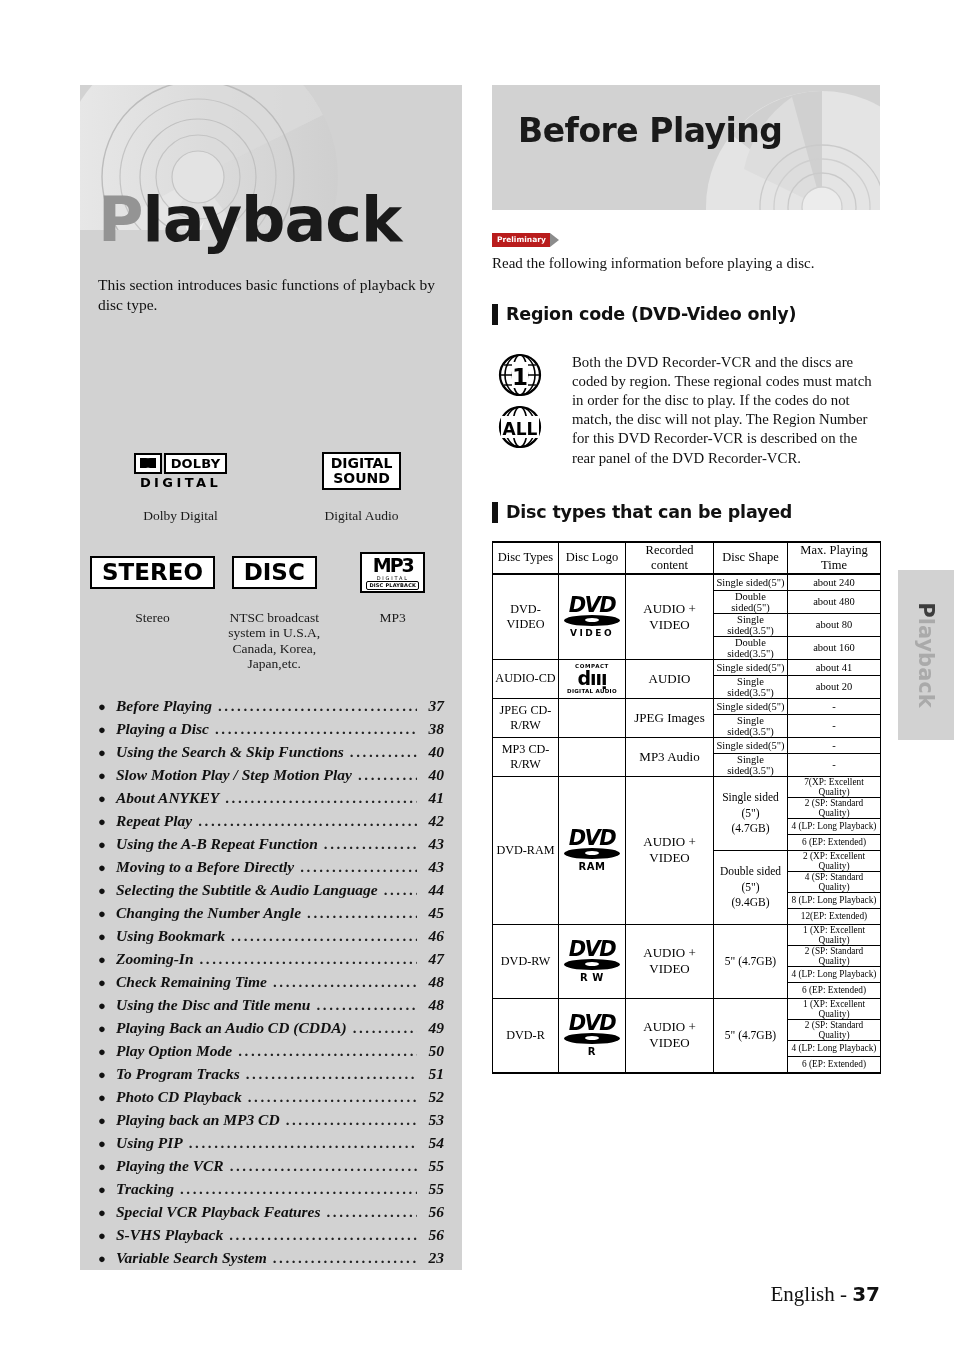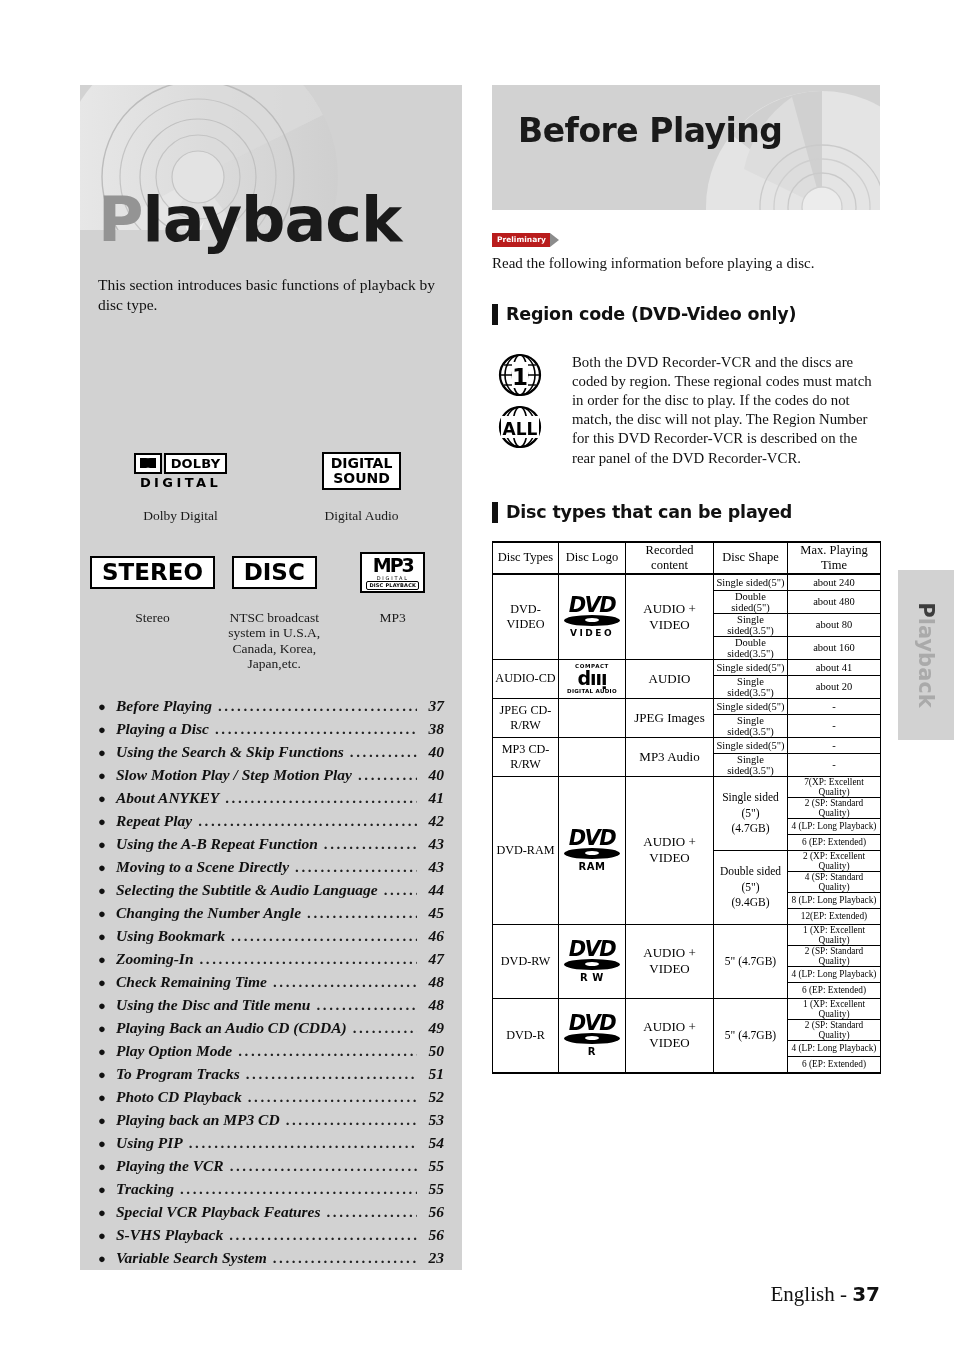--- a/index.html
+++ b/index.html
@@ -585,21 +585,21 @@
         <span class="toc-page">42</span>
       </div>
       <div class="toc-item">
         <span class="toc-bullet">●</span>
         <span class="toc-label">Using the A-B Repeat Function</span>
         <span class="toc-dots">........................................</span>
         <span class="toc-page">43</span>
       </div>
       <div class="toc-item">
         <span class="toc-bullet">●</span>
-        <span class="toc-label">Moving to a Scene Directly</span>
+        <span class="toc-label">Moving to a Before Directly</span>
         <span class="toc-dots">........................................</span>
         <span class="toc-page">43</span>
       </div>
       <div class="toc-item">
         <span class="toc-bullet">●</span>
         <span class="toc-label">Selecting the Subtitle &amp; Audio Language</span>
         <span class="toc-dots">........................................</span>
         <span class="toc-page">44</span>
       </div>
       <div class="toc-item">

